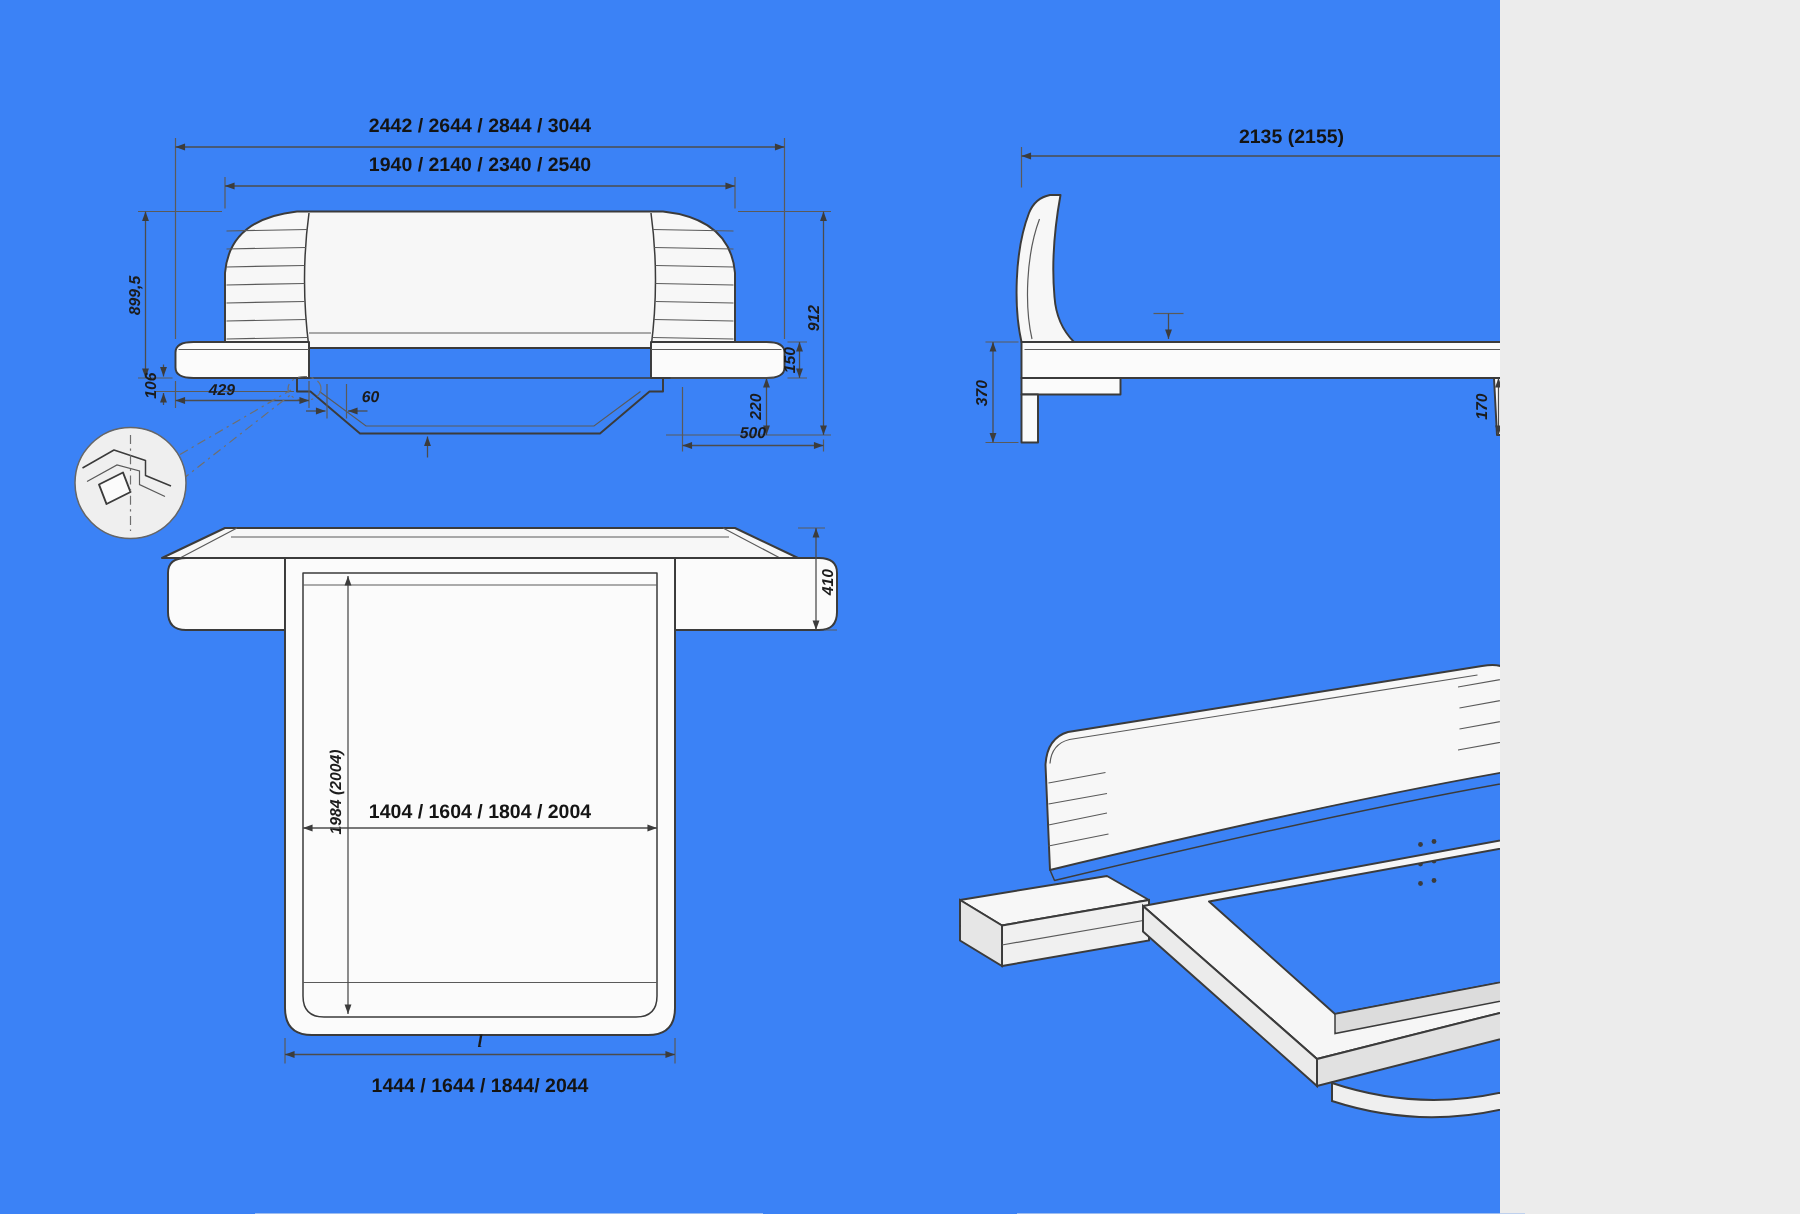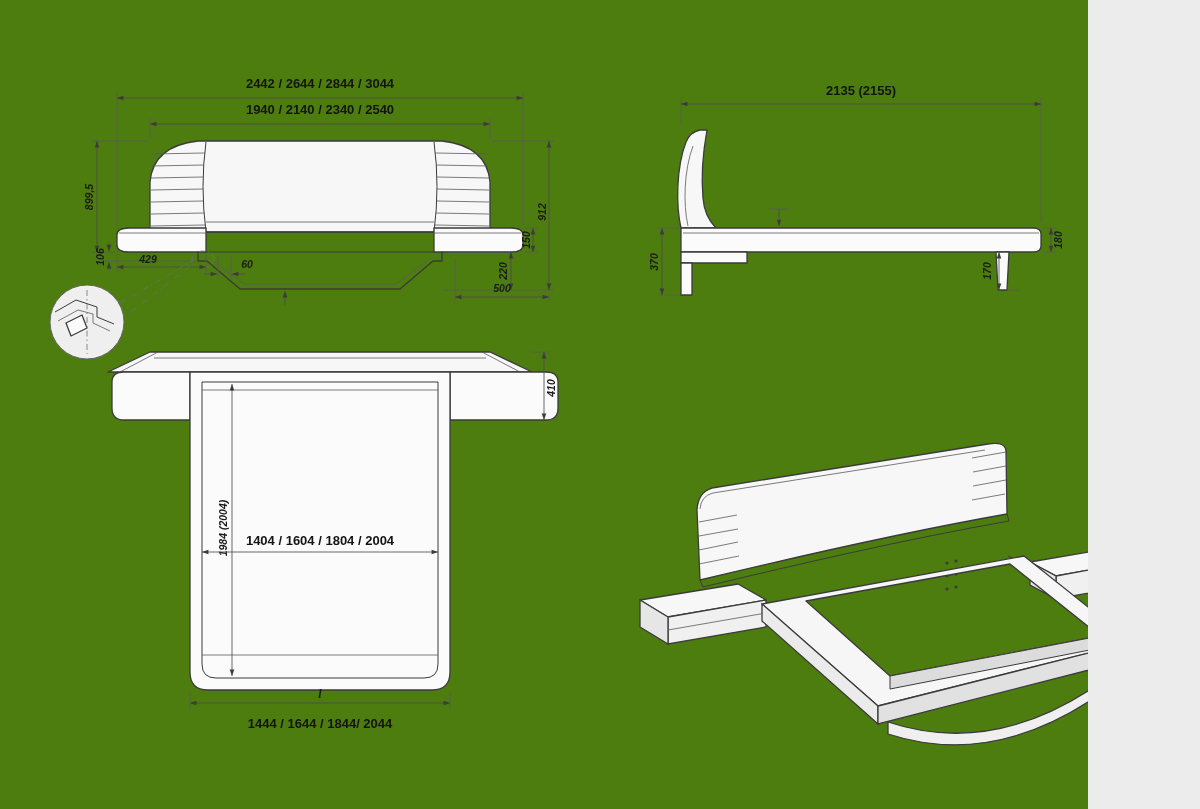--- a/index.html
+++ b/index.html
@@ -1,16 +1,16 @@
 <!DOCTYPE html>
 <html><head>
 <meta charset="utf-8">
 <style>
   html,body{margin:0;padding:0;background:#ececec;}
-  .stage{position:relative;width:1088px;height:809px;background:#4d7c0f;overflow:hidden;
+  .stage{position:relative;width:1000px;height:809px;background:#3b82f6;overflow:hidden;
          font-family:"Liberation Sans",sans-serif;}
   svg{display:block;}
   .obj   {fill:none;stroke:#3b3b3b;stroke-width:1.3;stroke-linejoin:round;stroke-linecap:round;}
   .obj1  {fill:none;stroke:#3b3b3b;stroke-width:1;stroke-linejoin:round;}
   .objf  {fill:#f7f7f7;stroke:#3b3b3b;stroke-width:1.3;stroke-linejoin:round;}
   .objw  {fill:#fbfbfb;stroke:#3b3b3b;stroke-width:1.3;stroke-linejoin:round;}
   .thin  {fill:none;stroke:#5a5a5a;stroke-width:0.8;}
   .dim   {fill:none;stroke:#4c4c4c;stroke-width:0.85;}
   .dash  {fill:none;stroke:#6f6f6f;stroke-width:0.8;stroke-dasharray:6 3 1.5 3;}
   .t-big {font:700 13px "Liberation Sans",sans-serif;fill:#141414;text-anchor:middle;}

